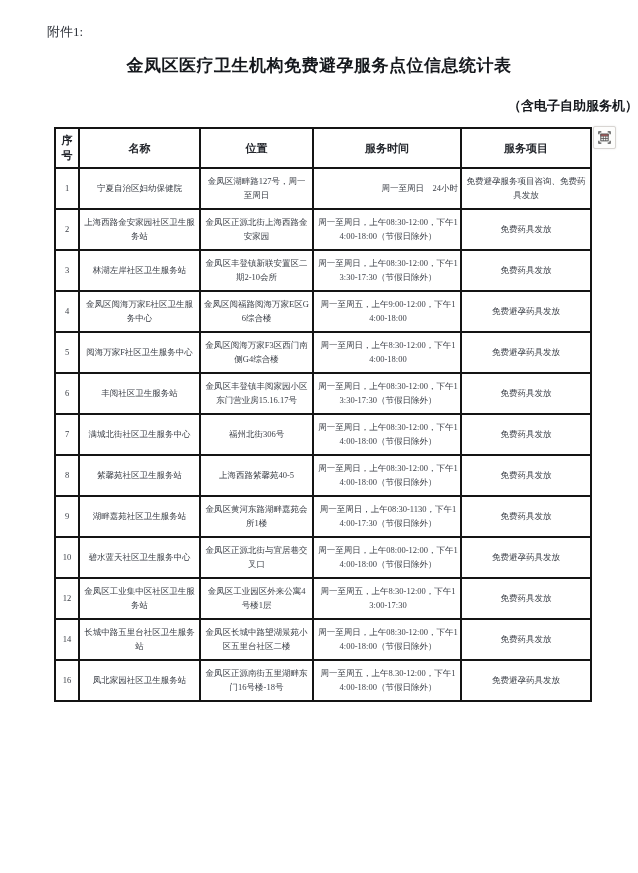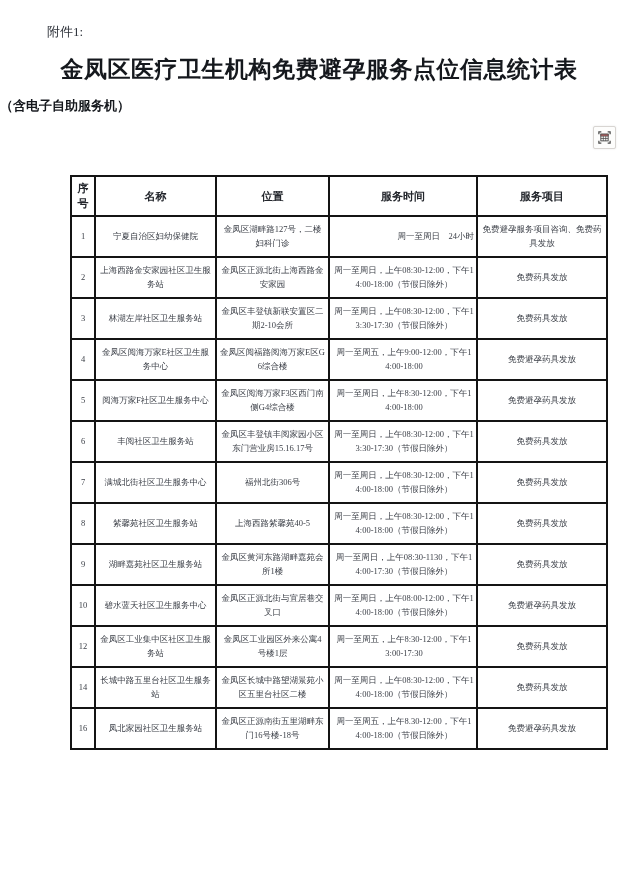--- a/index.html
+++ b/index.html
@@ -21,44 +21,43 @@
     font-size: 13px;
     color: #30343c;
   }
   .title {
     position: absolute;
     left: 0;
     top: 54px;
     width: 100%;
     margin: 0;
     text-align: center;
-    font-size: 23px;
+    font-size: 17px;
     font-weight: bold;
     color: #15181d;
     letter-spacing: 0.5px;
   }
   .subtitle {
     position: absolute;
     left: 0;
     top: 97px;
     width: 100%;
     margin: 0;
-    text-align: left;
+    text-align: right;
     font-size: 13px;
     font-weight: bold;
     color: #15181d;
   }
   table.grid {
     position: absolute;
-    left: 70px;
+    left: 54px;
     top: 127px;
     width: 536px;
     border-collapse: collapse;
     table-layout: fixed;
-    margin-top: 48px;
   }
   table.grid th, table.grid td {
     border: 2px solid #141414;
     vertical-align: middle;
     word-break: break-all;
   }
   table.grid th {
     height: 40px;
     font-size: 11px;
     font-weight: bold;
@@ -125,21 +124,21 @@
         <th>名称</th>
         <th>位置</th>
         <th>服务时间</th>
         <th>服务项目</th>
       </tr>
     </thead>
     <tbody>
         <tr>
           <td class="num">1</td>
           <td class="name">宁夏自治区妇幼保健院</td>
-          <td class="location">金凤区湖畔路127号，二楼妇科门诊</td>
+          <td class="location">金凤区湖畔路127号，周一至周日</td>
           <td class="time">周一至周日　24小时</td>
           <td class="service">免费避孕服务项目咨询、免费药具发放</td>
         </tr>
         <tr>
           <td class="num">2</td>
           <td class="name">上海西路金安家园社区卫生服务站</td>
           <td class="location">金凤区正源北街上海西路金安家园</td>
           <td class="time">周一至周日，上午08:30-12:00，下午14:00-18:00（节假日除外）</td>
           <td class="service">免费药具发放</td>
         </tr>

